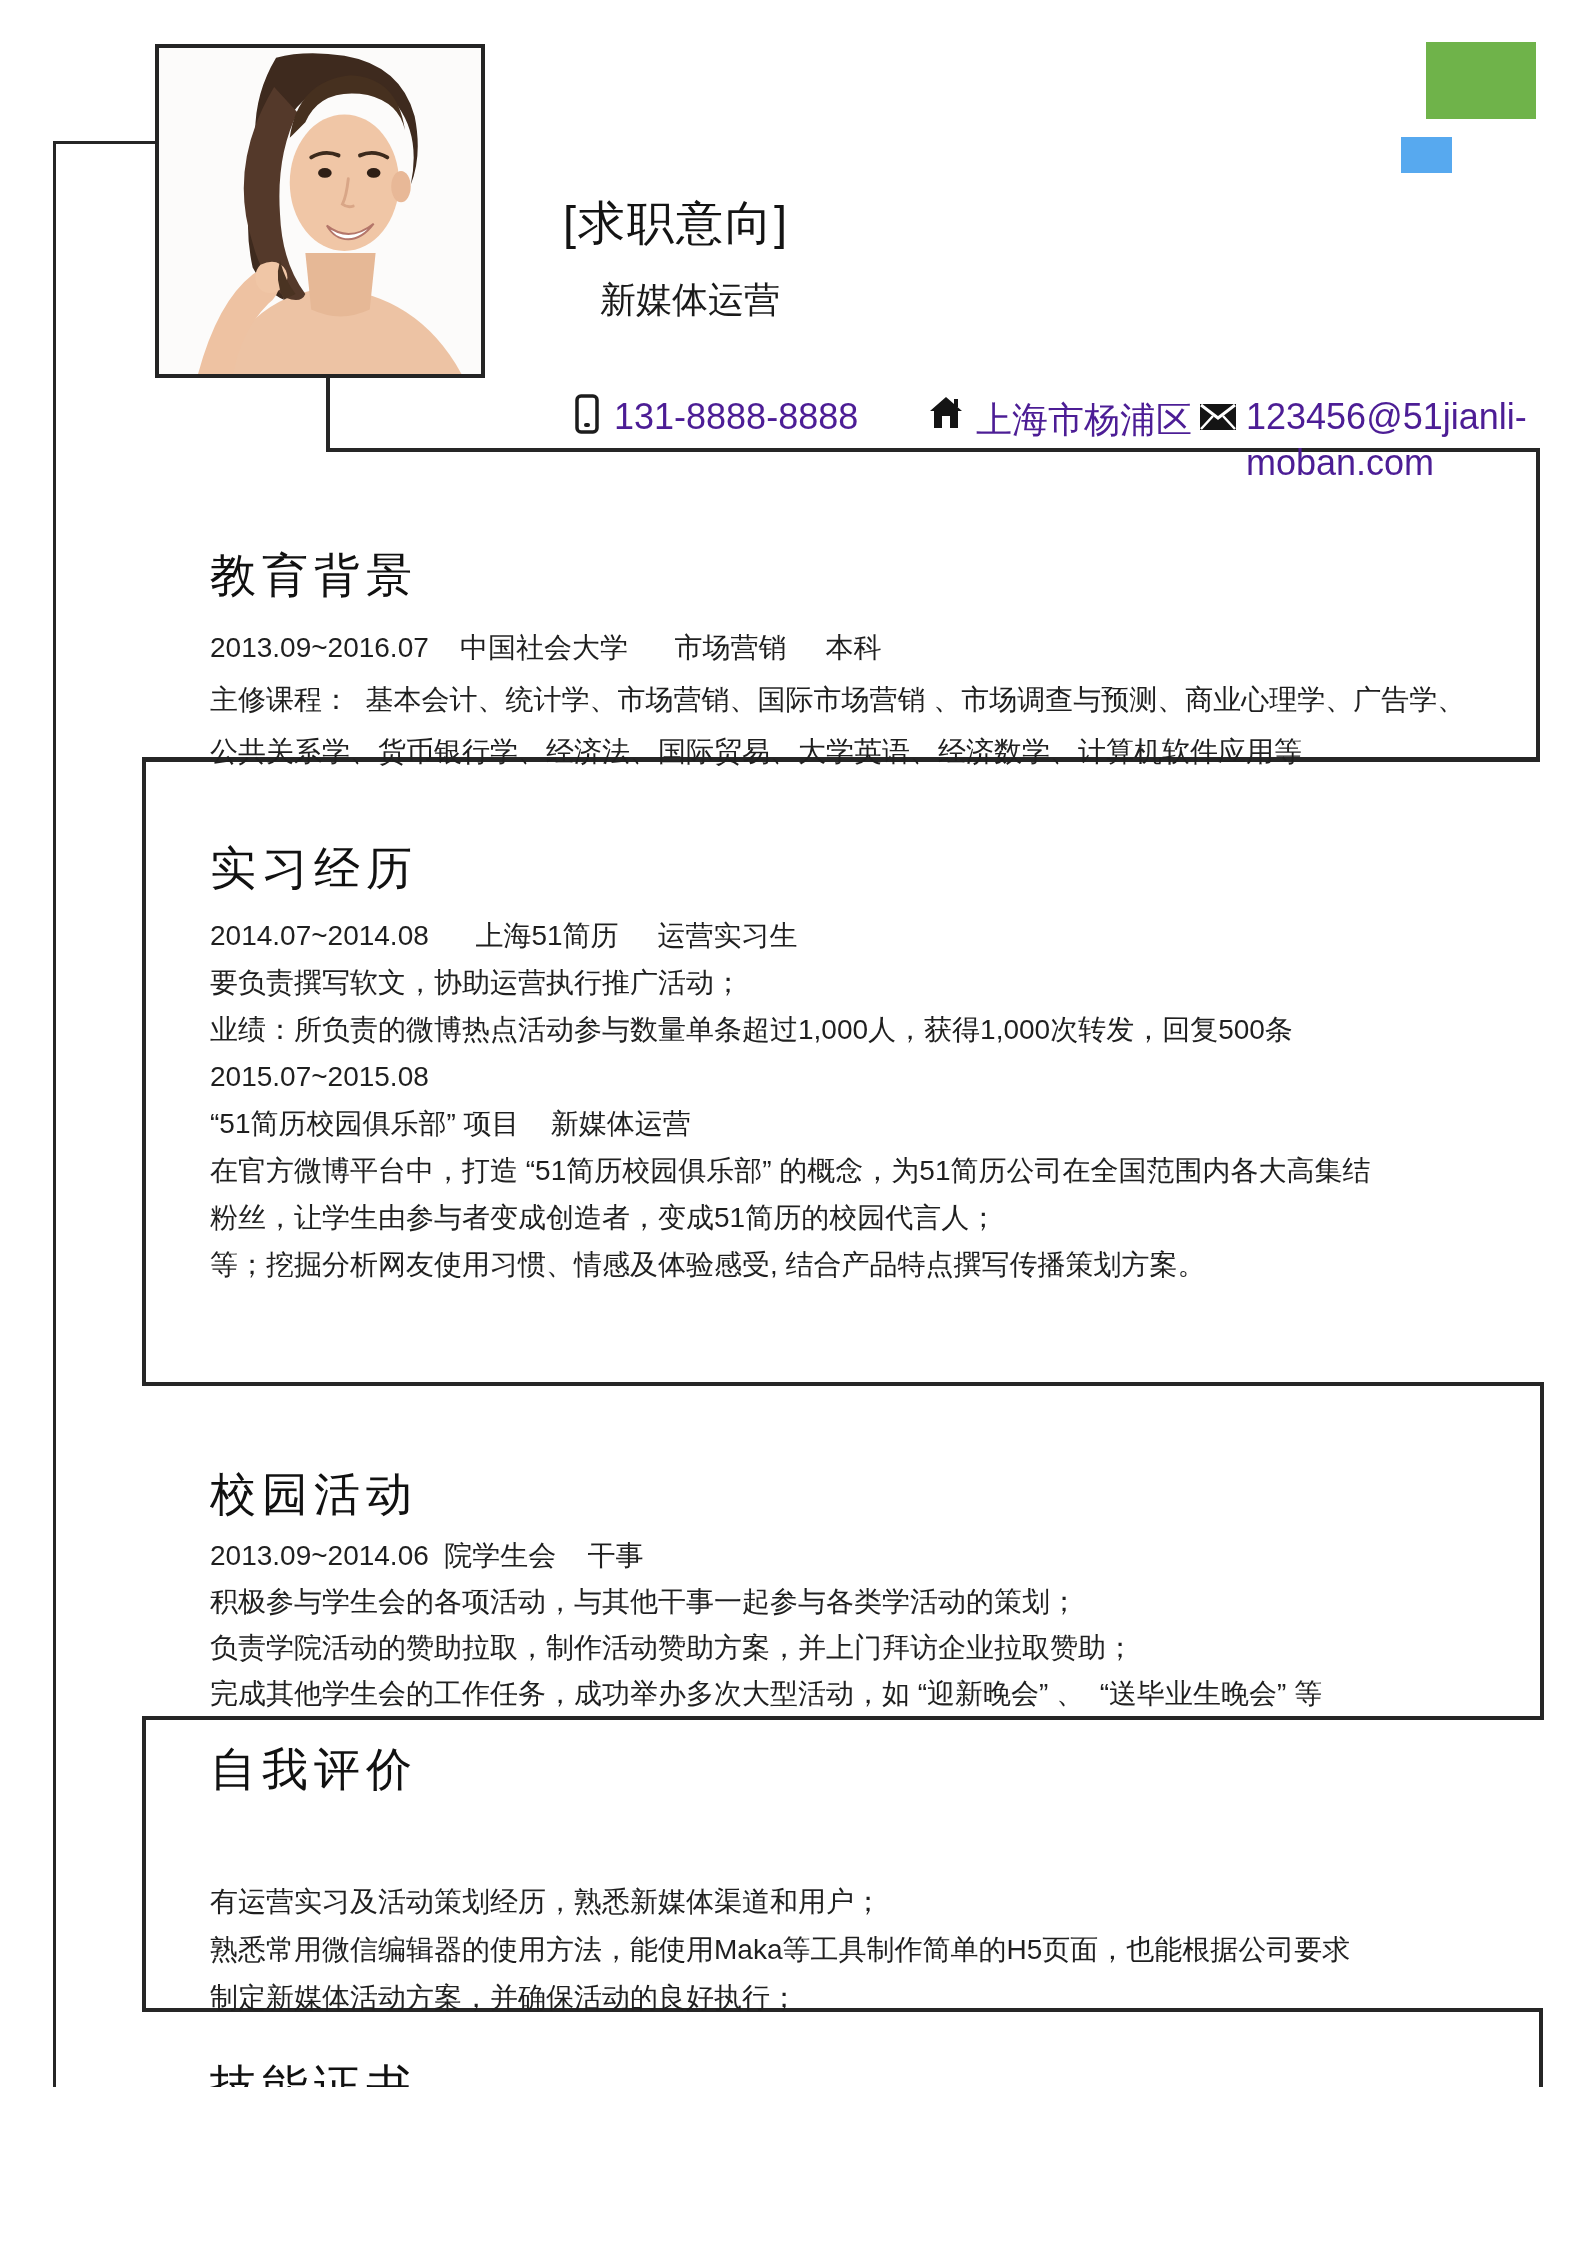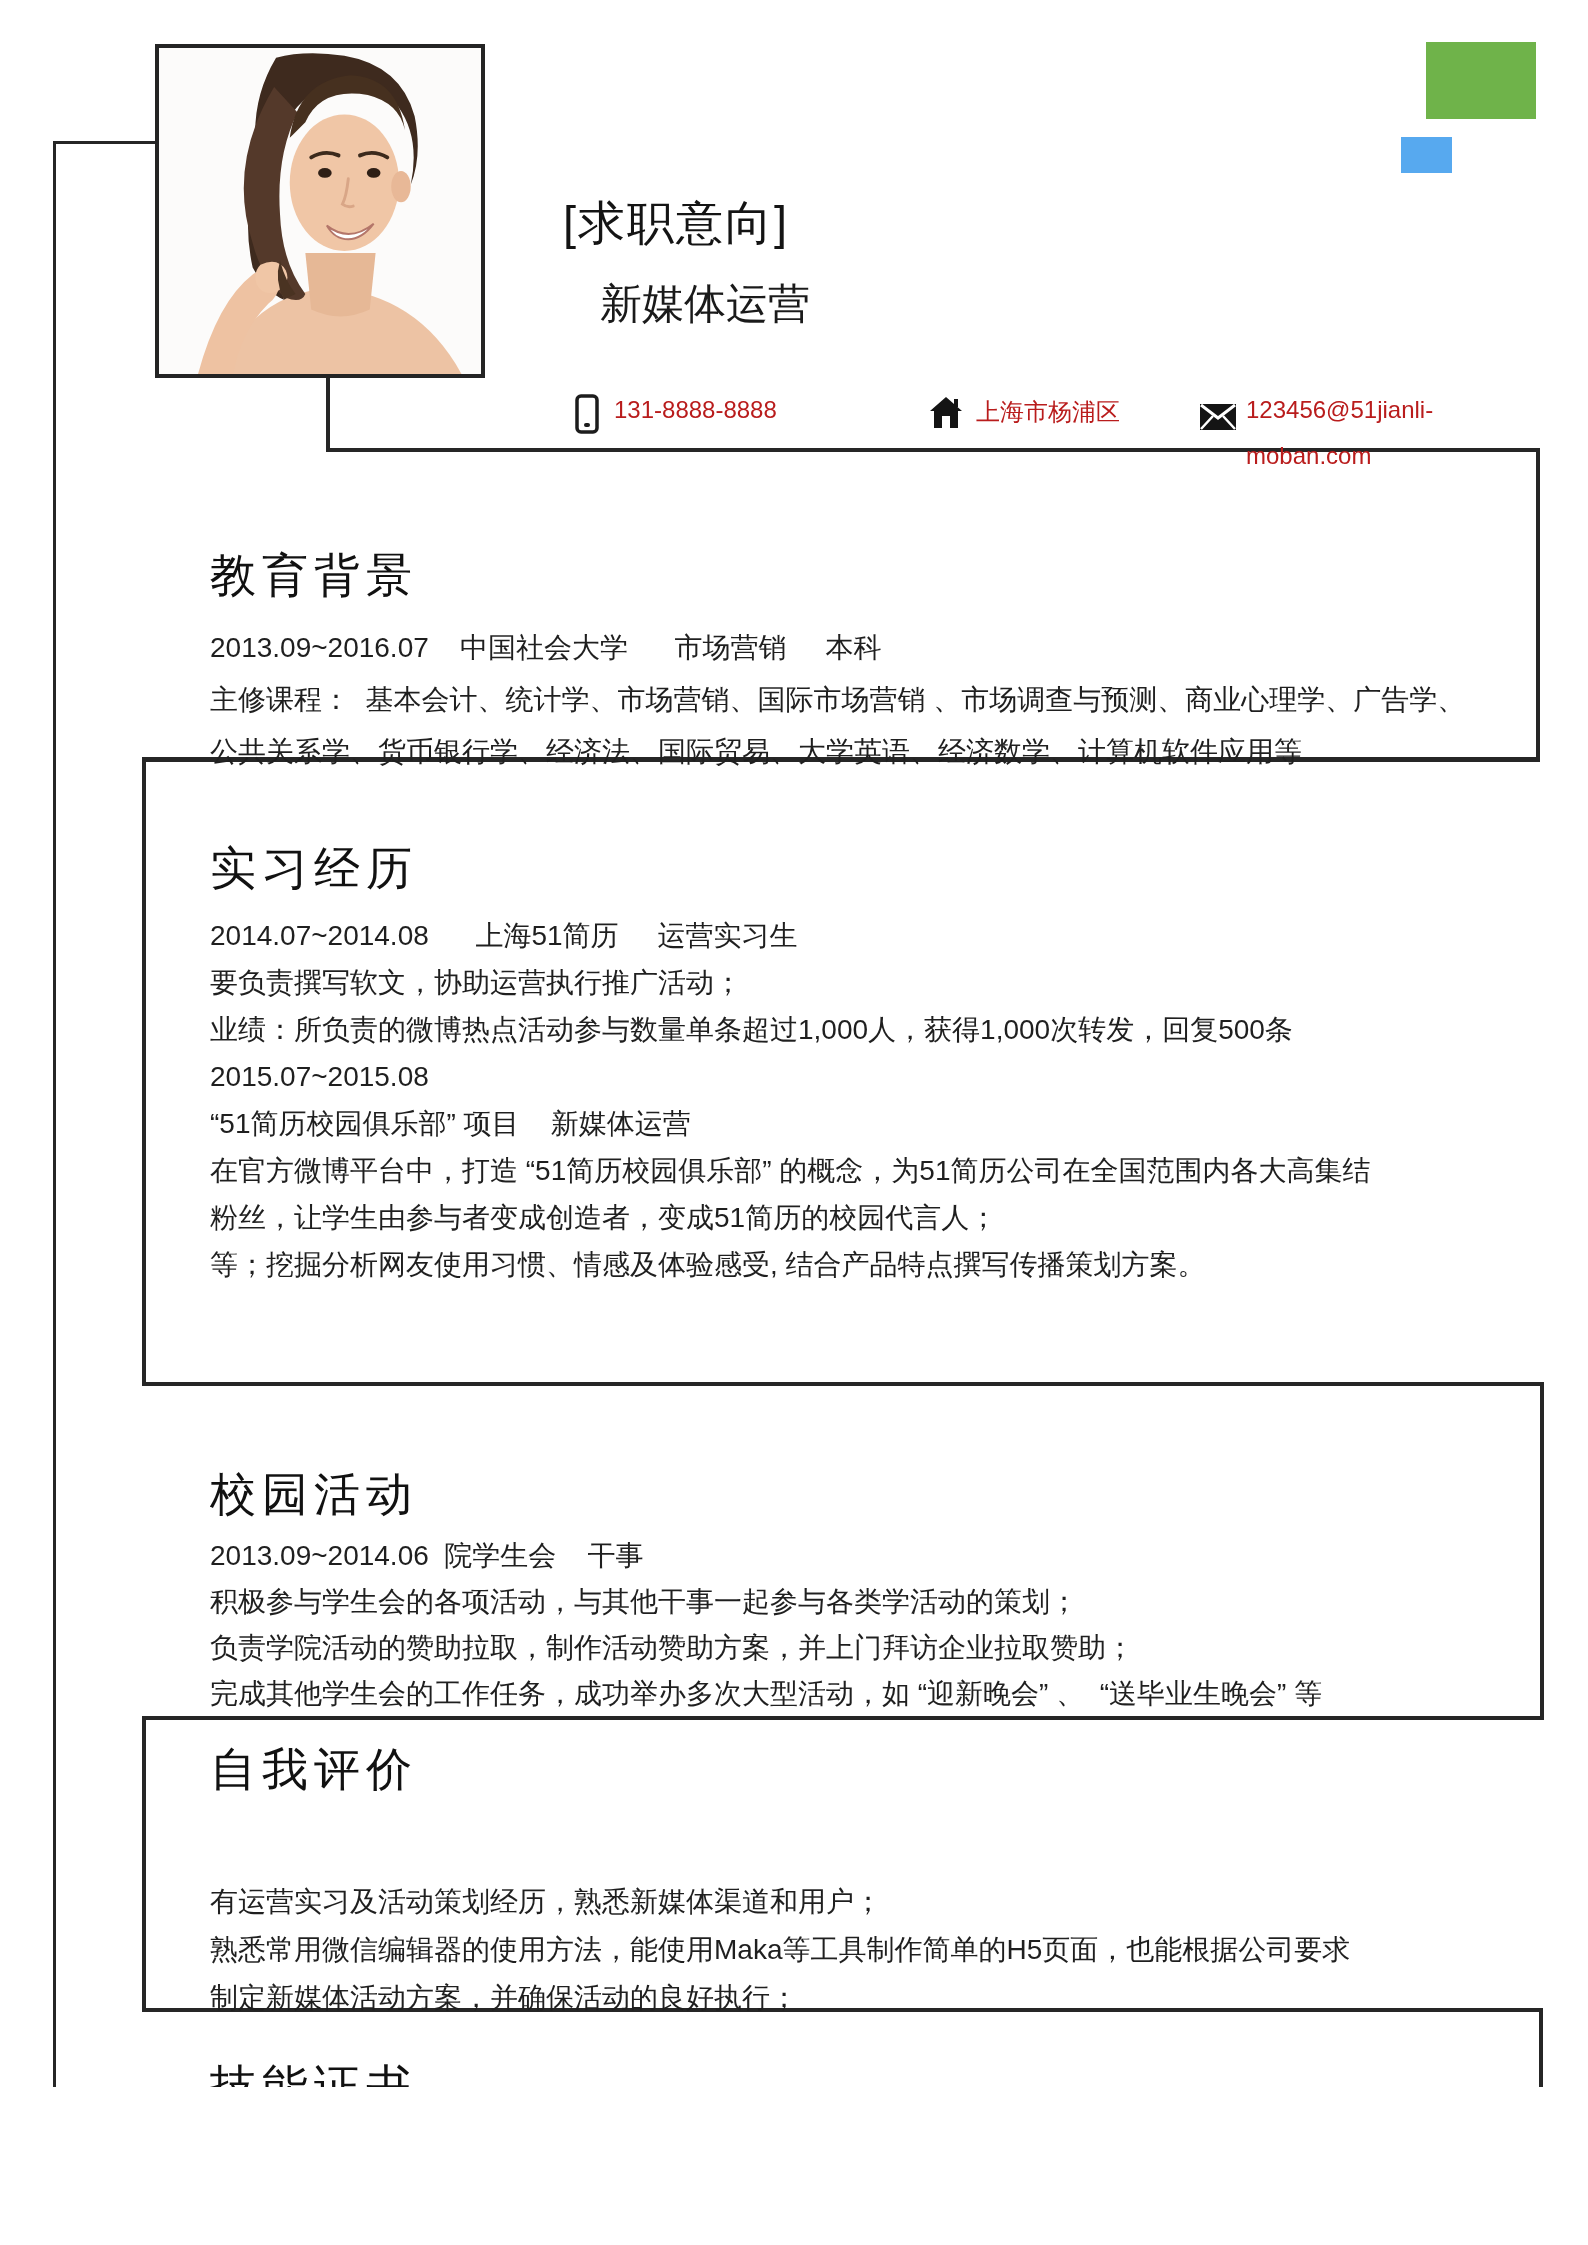--- a/index.html
+++ b/index.html
@@ -8,22 +8,22 @@
     font-family:"Liberation Sans","DejaVu Sans",sans-serif;color:#1c1c1c;
   }
   .seg{position:absolute;background:#262626;}
   .decor{position:absolute;}
   
   #photo{position:absolute;left:155px;top:44px;width:330px;height:334px;
          border:4px solid #242424;box-sizing:border-box;background:#fcfbfa;}
   #photo svg{display:block;width:100%;height:100%;}
   
   .jobtitle{position:absolute;left:563px;top:192px;font-size:47px;letter-spacing:2px;color:#141414;white-space:nowrap;}
-  .jobsub{position:absolute;left:600px;top:276px;font-size:42px;color:#1a1a1a;white-space:nowrap;}
-  .contact-item{position:absolute;font-size:24px;color:#b91c1c;white-space:nowrap;}
+  .jobsub{position:absolute;left:600px;top:276px;font-size:36px;color:#1a1a1a;white-space:nowrap;}
+  .contact-item{position:absolute;font-size:36px;color:#4c1d95;white-space:nowrap;}
   .cicon{position:absolute;}
   
   .heading{position:absolute;left:210px;font-size:46px;line-height:50px;color:#111;
            letter-spacing:6px;white-space:nowrap;}
   .body-block{position:absolute;left:210px;font-size:28px;color:#1f1f1f;}
   .body-block .bl{white-space:pre;}
   .lp51 .bl{height:47px;line-height:47px;}
   .lp52 .bl{height:52px;line-height:52px;}
   .lp46 .bl{height:46px;line-height:46px;}
   .lp48 .bl{height:48px;line-height:48px;}

